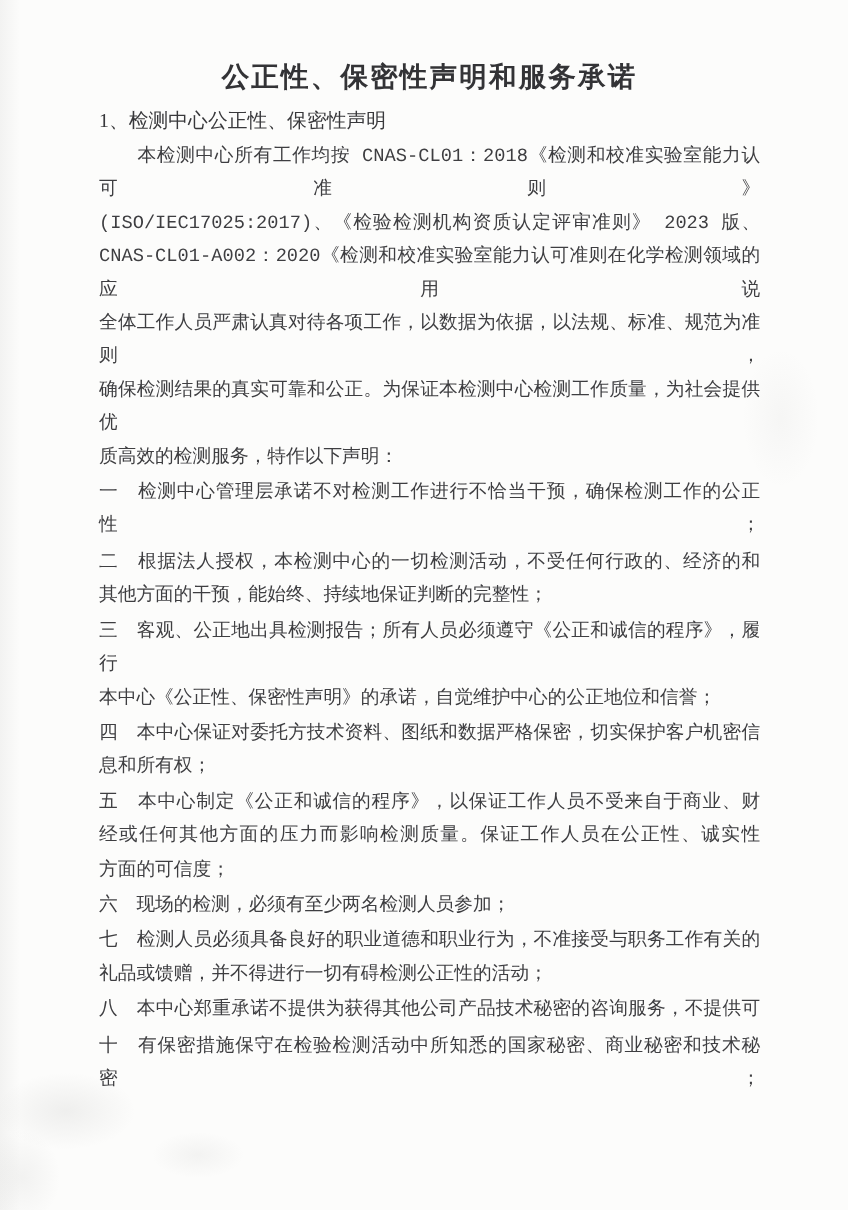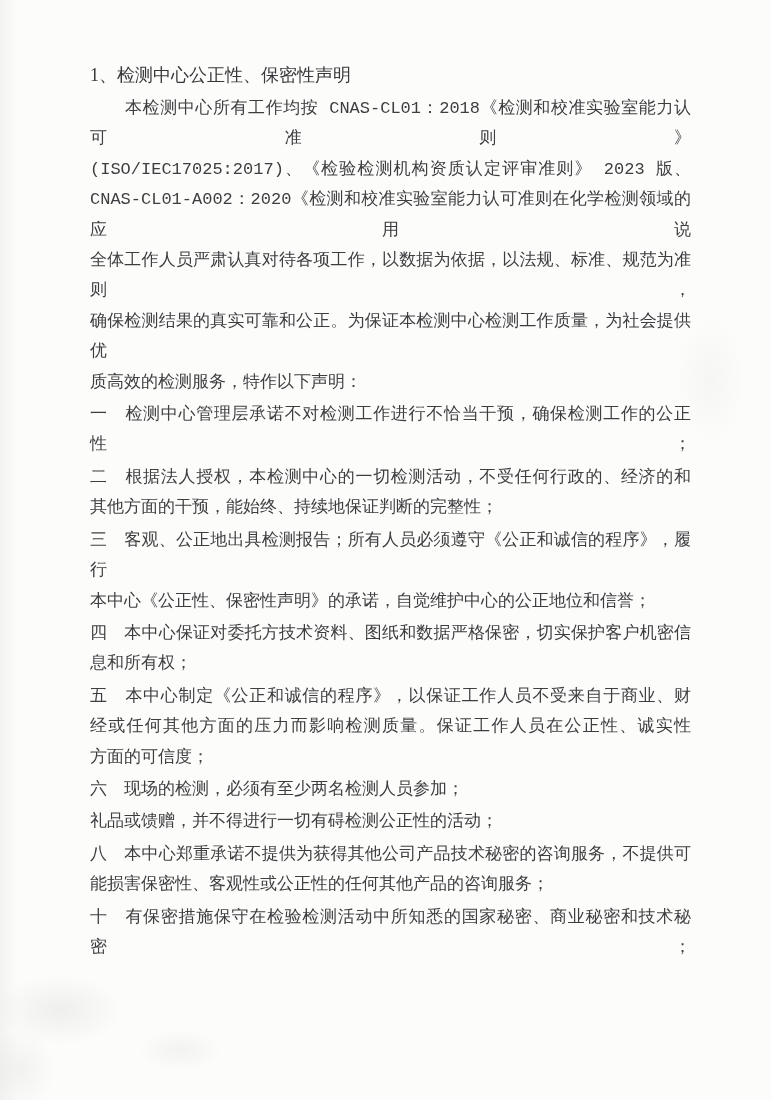--- a/index.html
+++ b/index.html
@@ -66,20 +66,21 @@
 </style>
 </head>
 <body>
 
 <div class="page">
   <div class="scan-blotch blotch-left-edge"></div>
   <div class="scan-blotch blotch-mid"></div>
   <div class="scan-blotch blotch-bottom-left"></div>
 
   <div class="content">
+    <div class="doc-title">公正性、保密性声明和服务承诺</div>
 
     <div class="section-heading">1、检测中心公正性、保密性声明</div>
 
     <div class="doc-body">
 
     <div class="paragraph">
           <div class="line fill indent">本检测中心所有工作均按 CNAS-CL01：2018《检测和校准实验室能力认可准则》</div>
           <div class="line fill">(ISO/IEC17025:2017)、《检验检测机构资质认定评审准则》 2023 版、</div>
           <div class="line fill">CNAS-CL01-A002：2020《检测和校准实验室能力认可准则在化学检测领域的应用说</div>
           <div class="line fill">全体工作人员严肃认真对待各项工作，以数据为依据，以法规、标准、规范为准则，</div>
@@ -103,25 +104,25 @@
         </div>
         <div class="paragraph">
           <div class="line fill">五　本中心制定《公正和诚信的程序》，以保证工作人员不受来自于商业、财</div>
           <div class="line fill">经或任何其他方面的压力而影响检测质量。保证工作人员在公正性、诚实性</div>
           <div class="line">方面的可信度；</div>
         </div>
         <div class="paragraph">
           <div class="line">六　现场的检测，必须有至少两名检测人员参加；</div>
         </div>
         <div class="paragraph">
+          <div class="line fill">七　检测人员必须具备良好的职业道德和职业行为，不准接受与职务工作有关的</div>
           <div class="line">礼品或馈赠，并不得进行一切有碍检测公正性的活动；</div>
         </div>
         <div class="paragraph">
           <div class="line fill">八　本中心郑重承诺不提供为获得其他公司产品技术秘密的咨询服务，不提供可</div>
-          <div class="line">能损害保密性、客观性或公正性的任何其他产品的咨询服务；</div>
         </div>
         <div class="paragraph">
           <div class="line fill">十　有保密措施保守在检验检测活动中所知悉的国家秘密、商业秘密和技术秘密；</div>
         </div>
       </div>
 
   </div>
 </div>
 
 </body></html>

